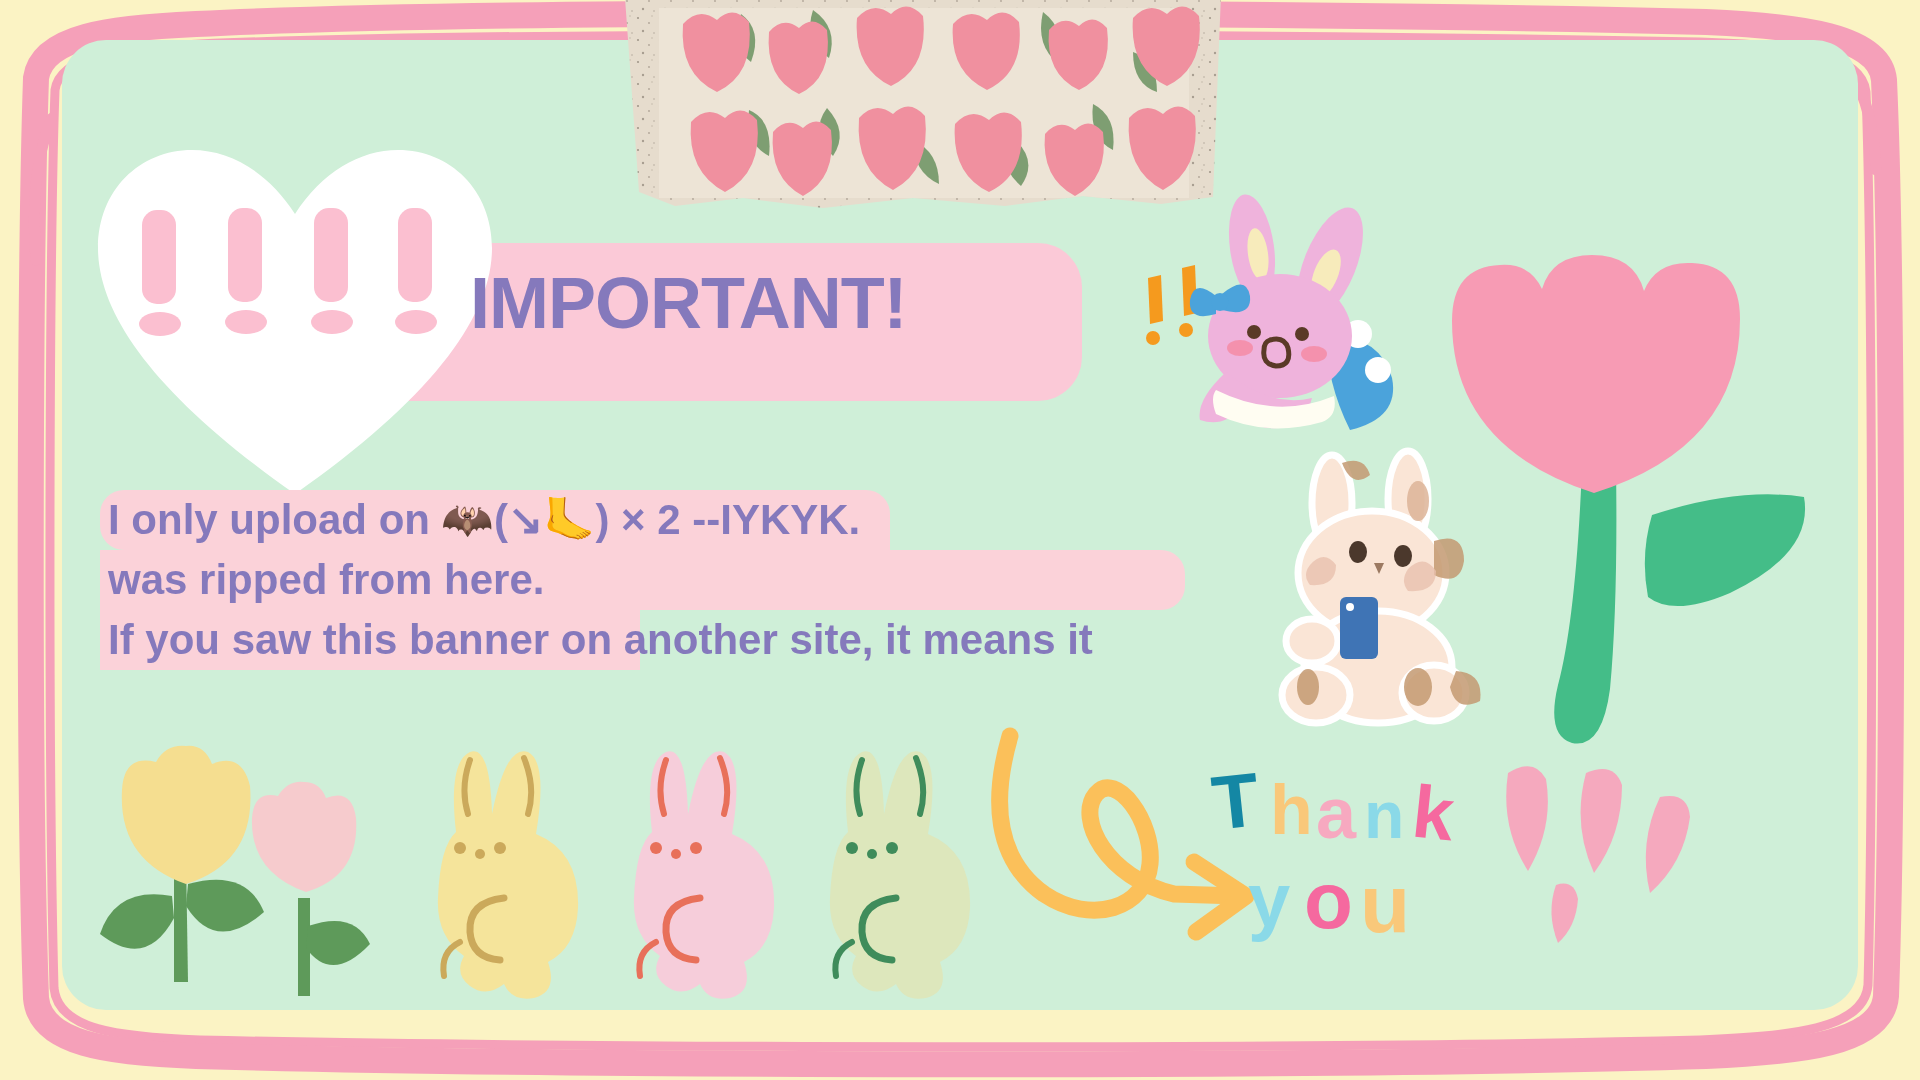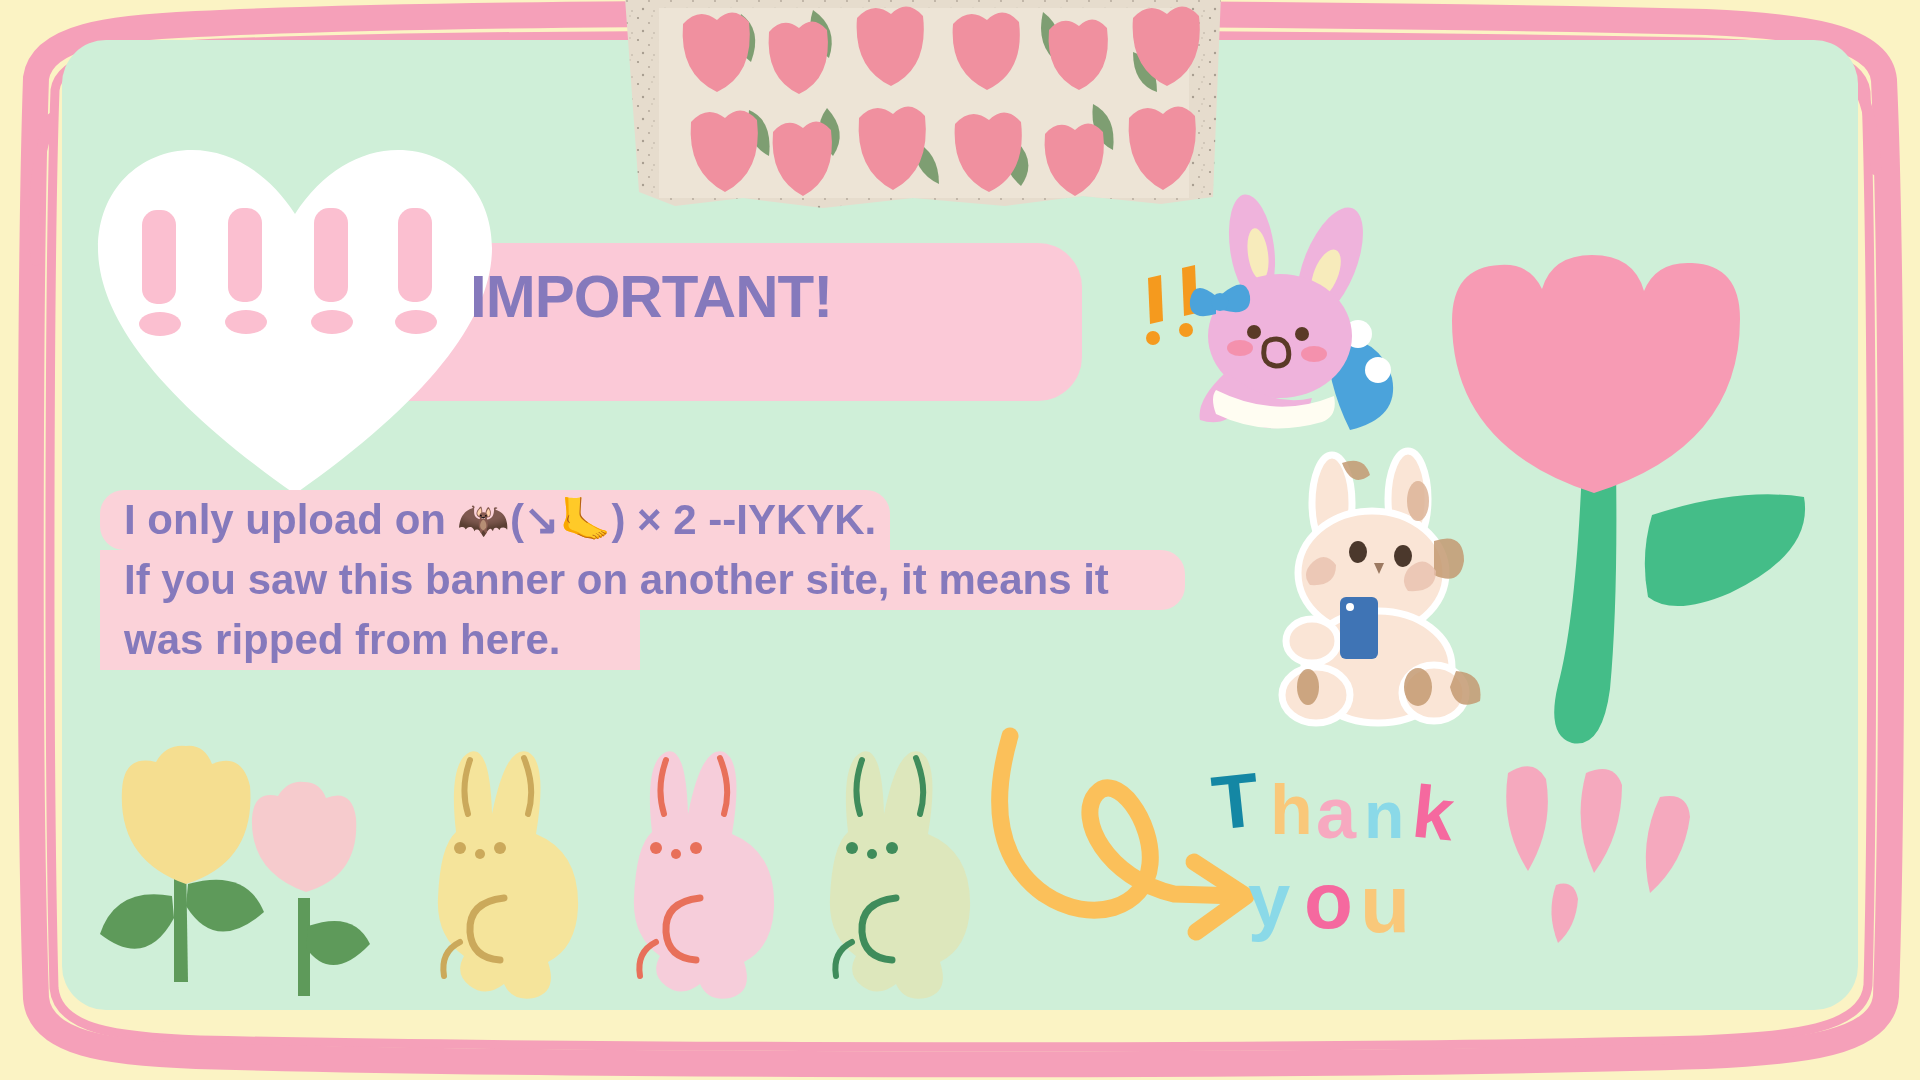--- a/index.html
+++ b/index.html
@@ -46,21 +46,21 @@
     left:392px; top:243px;
     width:690px; height:158px;
     background:#FBC9D7;
     border-radius:14px 44px 44px 14px;
     z-index:4;
   }
   .title-text {
     position:absolute;
     left:470px; top:262px;
     z-index:7;
-    font-size:60px;
+    font-size:72px;
     font-weight:bold;
     letter-spacing:-1px;
     color:#8579BC;
     font-family:"Liberation Sans", sans-serif;
     white-space:nowrap;
   }
 
   
   .body-block { position:absolute; left:100px; top:490px; z-index:5; }
   .hl-row { position:relative; height:60px; }
@@ -71,21 +71,21 @@
   }
   .hl-row:nth-child(1) .hl-bg { width:790px;  border-radius:24px 24px 0 24px; }
   .hl-row:nth-child(2) .hl-bg { width:1085px; border-radius:0 24px 24px 0; }
   .hl-row:nth-child(3) .hl-bg { width:540px;  border-radius:0 0 0 0; }
   .hl-row:nth-child(4) .hl-bg { width:1080px; border-radius:0 24px 24px 24px; }
 
   .hl-txt {
     position:relative;
     z-index:2;
     line-height:60px;
-    padding-left:24px;
+    padding-left:8px;
     font-size:42px;
     font-weight:bold;
     color:#8579BC;
     white-space:nowrap;
     font-family:"Liberation Sans", sans-serif;
   }
 
   
   .flying-bunny { position:absolute; left:1130px; top:212px; width:300px; height:290px; z-index:6; }
   .phone-bunny  { position:absolute; left:1268px; top:455px; width:230px; height:275px; z-index:6; }
@@ -193,25 +193,25 @@
 <div class="title-band"></div>
 <div class="title-text">IMPORTANT!</div>
 
 <div class="body-block">
   <div class="hl-row">
     <div class="hl-bg"></div>
     <div class="hl-txt">I only upload on 🦇(↘🦶) × 2 --IYKYK.</div>
   </div>
   <div class="hl-row">
     <div class="hl-bg"></div>
-    <div class="hl-txt">If you saw this banner on another site, it means it</div>
+    <div class="hl-txt">was ripped from here.</div>
   </div>
   <div class="hl-row">
     <div class="hl-bg"></div>
-    <div class="hl-txt">was ripped from here.</div>
+    <div class="hl-txt">If you saw this banner on another site, it means it</div>
   </div>
 </div>
 
 <div class="flying-bunny">
   <svg viewBox="0 0 300 290" width="300" height="290">
 
     <g fill="#F59A1E">
       <path d="M52,56 l13,-3 l2,48 l-13,3Z"></path>
       <circle cx="56" cy="118" r="7"></circle>
       <path d="M18,66 l13,-3 l2,46 l-13,3Z"></path>

